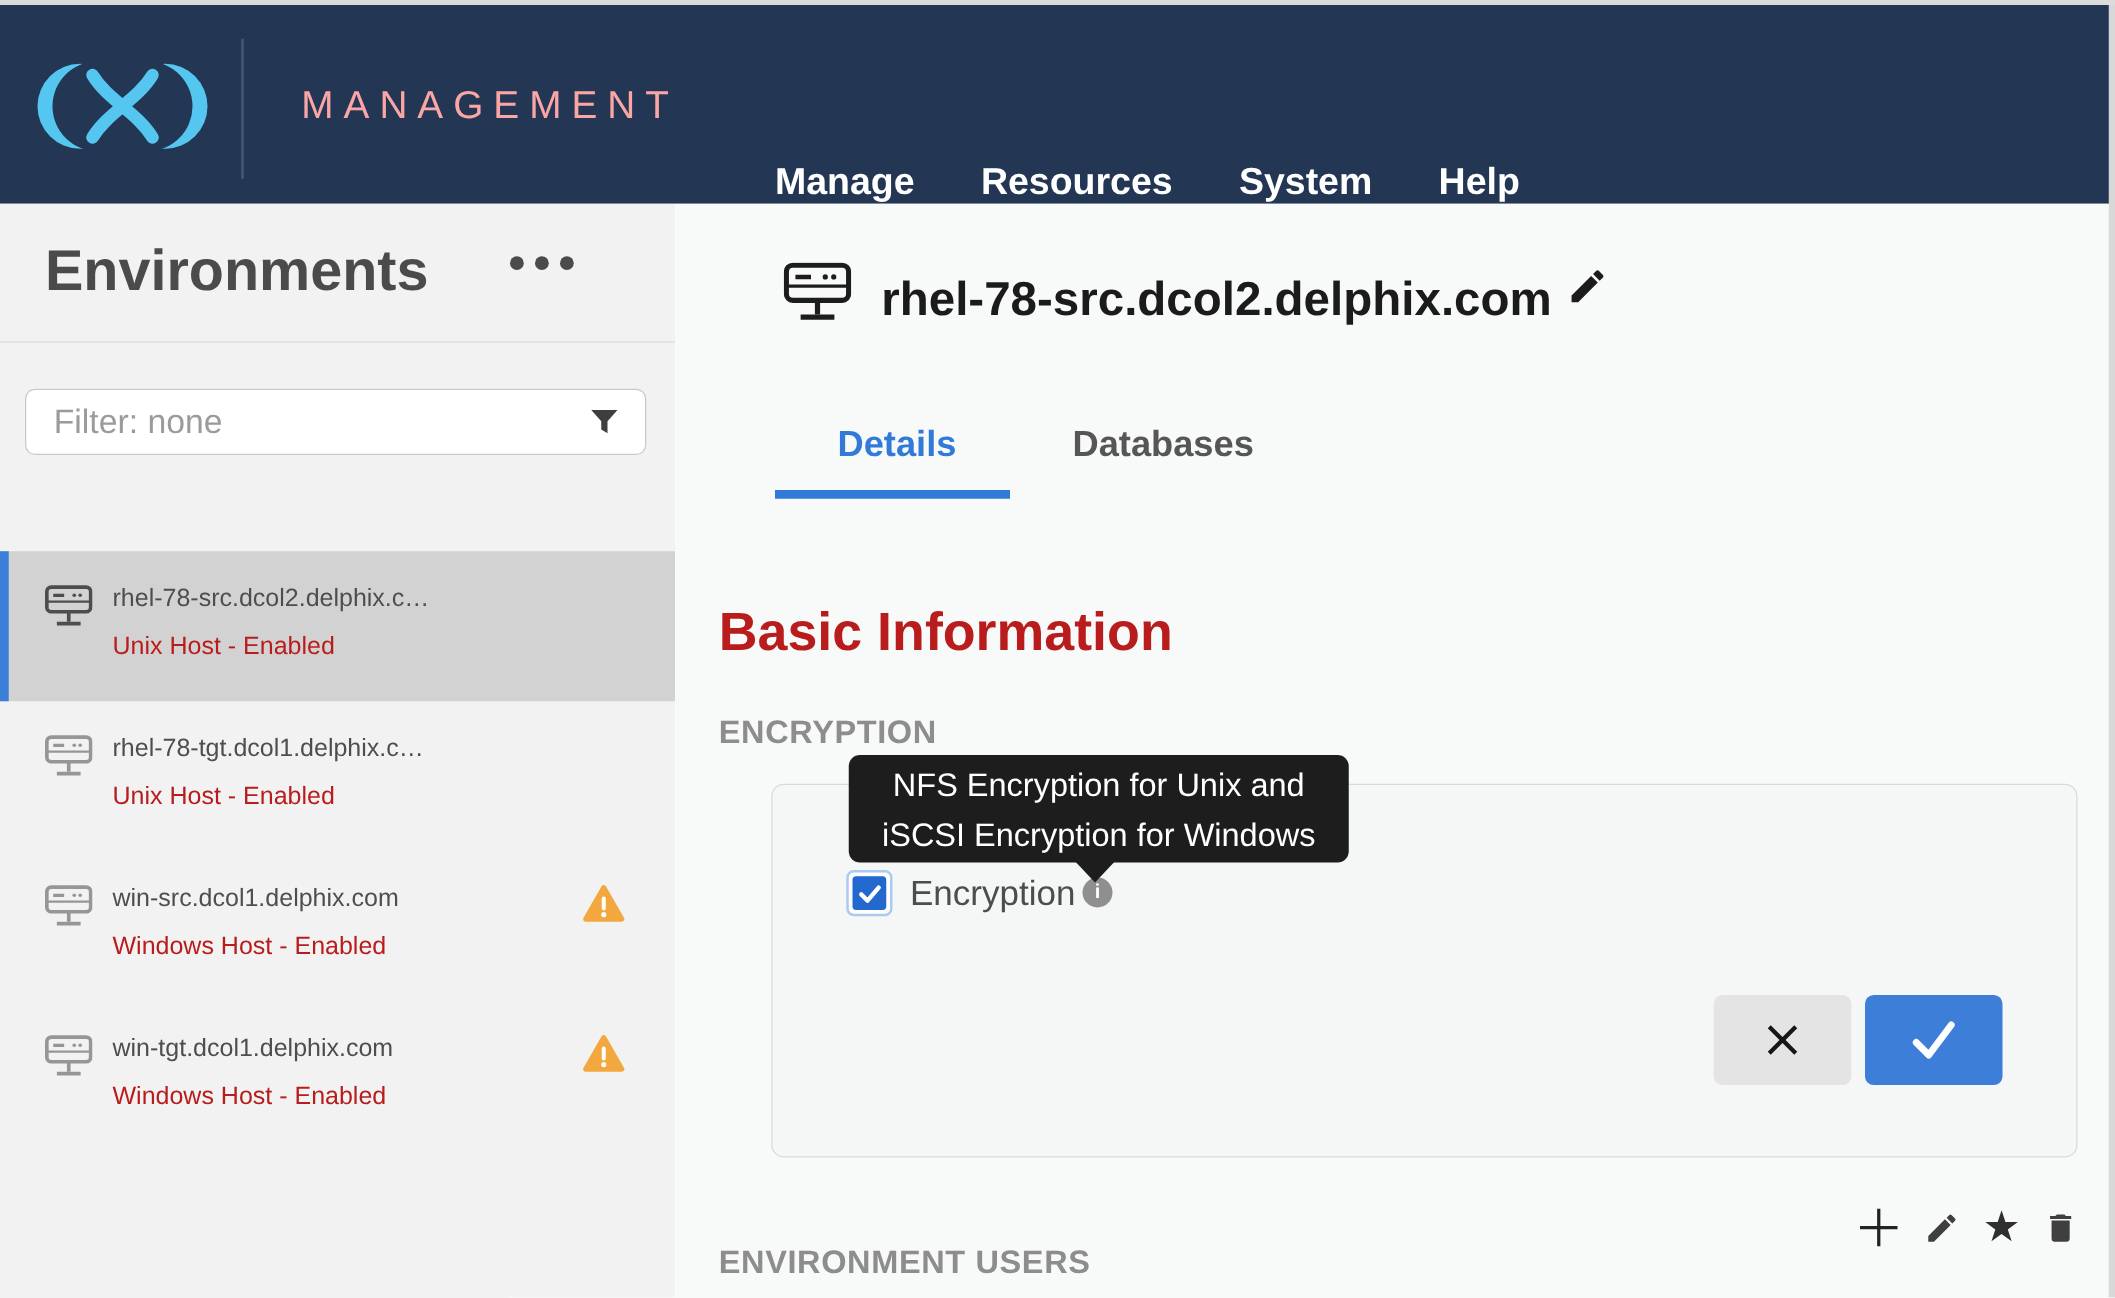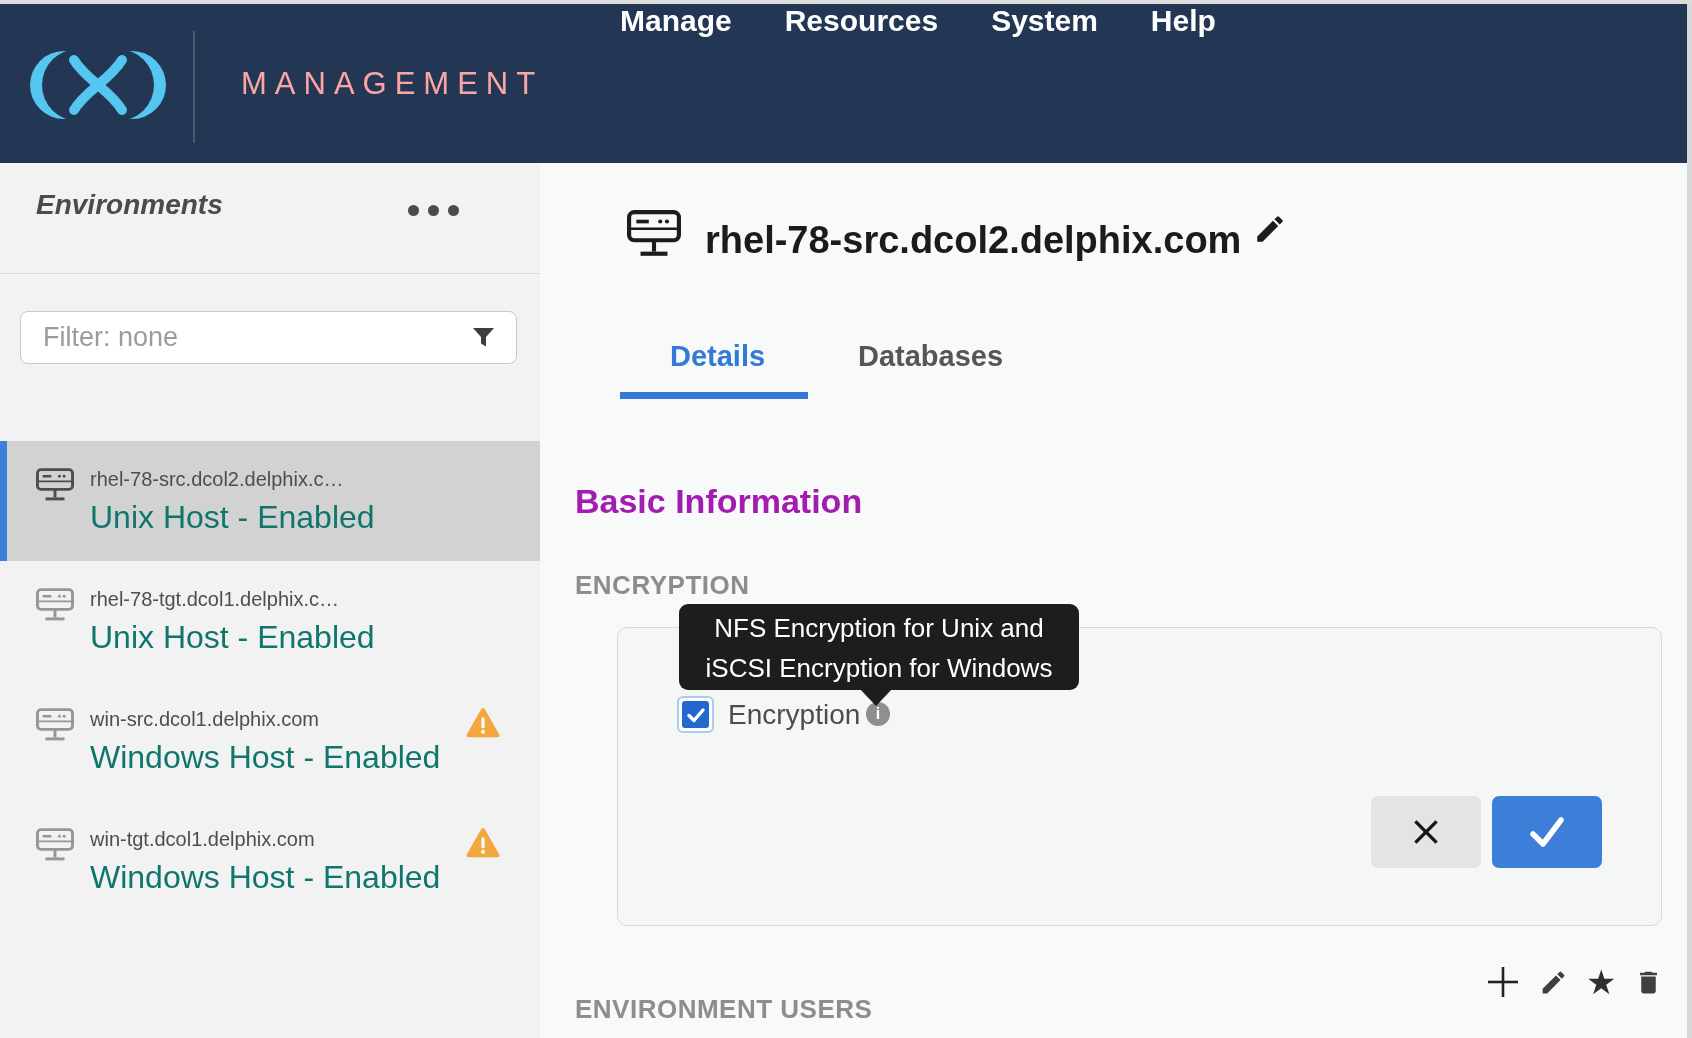--- a/index.html
+++ b/index.html
@@ -10,57 +10,57 @@
   
   .top-strip { position:absolute; left:0; top:0; width:100%; height:4px; background:#dcdcdc; z-index:11; }
   .scrollbar-track { position:absolute; right:0; top:0; width:5px; height:100%; background:#d8d8d8; z-index:10; }
 
   
   .navbar { position:absolute; left:0; top:4px; width:100%; height:159px; background:#233755; }
   .logo { position:absolute; left:28px; top:36px; width:140px; height:90px; cursor:pointer; }
   .brand-divider { position:absolute; left:193px; top:27px; width:2px; height:112px; background:#475872; }
   .brand { position:absolute; left:241px; top:0; height:159px; display:flex; align-items:center;
            font-size:31px; letter-spacing:8px; color:#fca5a5; font-weight:400; }
-  .nav-links { position:absolute; left:620px; top:0; height:159px; display:flex; align-items:flex-start; gap:53px; }
+  .nav-links { position:absolute; left:620px; top:0; height:159px; display:flex; align-items:flex-end; gap:53px; }
   .nav-link { font-size:30px; font-weight:bold; color:#ffffff; cursor:pointer; }
 
   
   .sidebar { position:absolute; left:0; top:163px; width:540px; height:875px; background:#f2f2f2; }
-  .sb-title { position:absolute; left:36px; top:26px; font-size:28px; font-weight:bold; color:#4b4b4b;font-style:italic; }
+  .sb-title { position:absolute; left:36px; top:26px; font-size:46px; font-weight:bold; color:#4b4b4b; }
   .sb-menu { position:absolute; left:408px; top:42px; display:flex; gap:9px; cursor:pointer; }
   .sb-menu .dot { width:11px; height:11px; border-radius:50%; background:#4b4b4b; }
   .sb-divider { position:absolute; left:0; top:110px; width:540px; height:1px; background:#dcdcdc; }
   .filter-wrap { position:absolute; left:20px; top:148px; width:497px; height:53px; }
   .filter-input { width:100%; height:100%; border:1px solid #c9c9c9; border-radius:8px; background:#ffffff;
                   font-family:"Liberation Sans", sans-serif; font-size:27px; color:#444; padding:0 58px 0 22px; outline:none; }
   .filter-input::placeholder { color:#9b9b9b; }
   .funnel { position:absolute; right:22px; top:14px; }
 
   .env-row { position:absolute; left:0; width:540px; height:120px; cursor:pointer; }
   .env-row.selected { background:#d2d2d2; }
   .env-row.selected .sel-bar { position:absolute; left:0; top:0; width:7px; height:120px; background:#3a80d8; }
   .env-icon { position:absolute; left:36px; top:27px; color:#969696; }
   .env-row.selected .env-icon { color:#4d4d4d; }
   .env-text { position:absolute; left:90px; top:22px; }
   .env-name { font-size:20px; line-height:32px; color:#4e4e4e; }
-  .env-status { font-size:32px; line-height:28px; color:#0f766e; margin-top:8px; }
+  .env-status { font-size:20px; line-height:28px; color:#b91c1c; margin-top:8px; }
   .warn { position:absolute; left:466px; top:26px; }
 
   
   .main { position:absolute; left:540px; top:163px; width:1152px; height:875px; background:#f8f9f9; }
   .host-icon { position:absolute; left:87px; top:47px; color:#1c1c1c; }
   .host-title { position:absolute; left:165px; top:54px; font-size:38px; font-weight:bold; color:#1b1b1b; line-height:46px; }
   .edit-pencil { position:absolute; left:713px; top:49px; cursor:pointer; }
 
   .tab { position:absolute; top:177px; font-size:29px; font-weight:bold; cursor:pointer; }
   .tab.active { color:#327ad8; }
   .tab.inactive { color:#565656; }
   .tab-underline { position:absolute; left:80px; top:229px; width:188px; height:7px; background:#327ad8; }
 
-  .section-title { position:absolute; left:35px; top:319px; font-size:34px; font-weight:bold; color:#a21caf; }
+  .section-title { position:absolute; left:35px; top:319px; font-size:43px; font-weight:bold; color:#b91c1c; }
   .group-label { position:absolute; left:35px; font-size:26px; font-weight:bold; color:#8d8d8d; letter-spacing:0.5px; }
   .enc-label { top:407px; }
   .users-label { top:803px;margin-top:28px; }
 
   .panel { position:absolute; left:77px; top:464px; width:1045px; height:299px; background:#f5f6f6;
            border:1px solid #d9d9d9; border-radius:10px; }
 
   .tooltip { position:absolute; left:139px; top:441px; width:400px; height:86px; background:#1d1d1d;
              border-radius:9px; z-index:5; color:#ffffff; font-size:26px; line-height:40px; text-align:center;
              padding-top:4px; }

